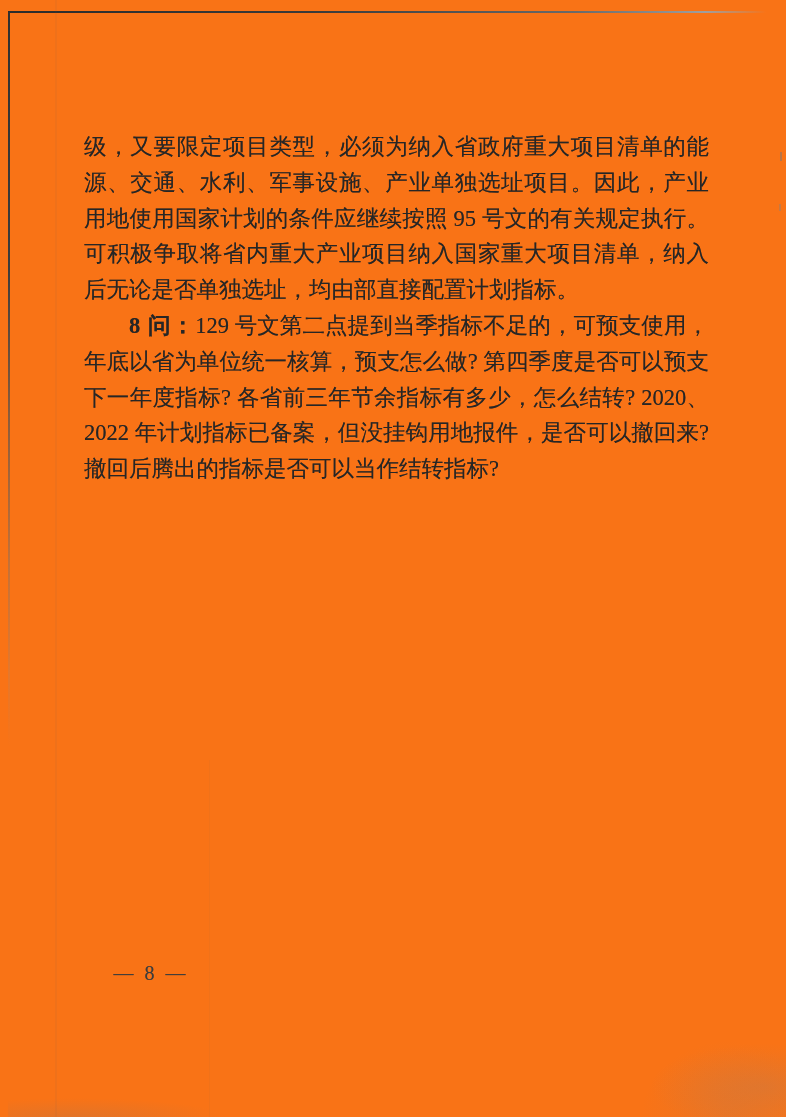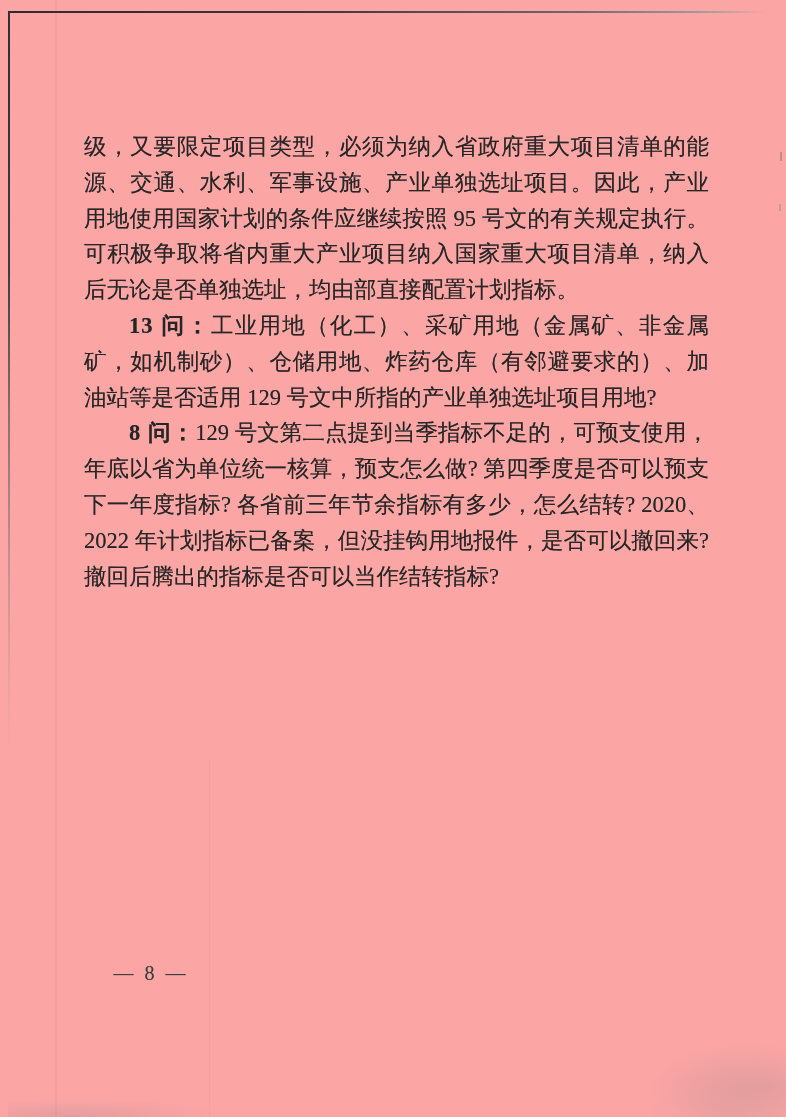--- a/index.html
+++ b/index.html
@@ -11,21 +11,21 @@
     width: 786px;
     height: 1117px;
     position: relative;
     overflow: hidden;
     font-family: "Liberation Serif", "DejaVu Serif", serif;
   }
   
   .scan-page {
     position: absolute;
     inset: 0;
-    background: #fca5a5;
+    background: #f97316;
   }
   
   .top-rule {
     position: absolute;
     left: 8px;
     top: 11px;
     width: 758px;
     height: 2px;
     background: linear-gradient(to right,
       #2c2c2c 0%, #3a3a3a 40%, #6a6a6a 75%, #9f9f9f 92%, rgba(160,160,160,0) 100%);
@@ -129,19 +129,18 @@
   <div class="left-rule"></div>
   <div class="streak-1"></div>
   <div class="streak-2"></div>
   <div class="edge-tick-1"></div>
   <div class="edge-tick-2"></div>
   <div class="smudge-bottom-left"></div>
   <div class="smudge-bottom-right"></div>
 
   <div class="content">
     <p class="no-indent"><span>级，又要限定项目类型，必须为纳入省政府重大项目清单的能源、交通、水利、军事设施、产业单独选址项目。因此，产业用地使用国家计划的条件应继续按照 95 号文的有关规定执行。可积极争取将省内重大产业项目纳入国家重大项目清单，纳入后无论是否单独选址，均由部直接配置计划指标。</span></p>
-    <p><span class="qa-label">13 问：</span><span>工业用地（化工）、采矿用地（金属矿、非金属矿，如机制砂）、仓储用地、炸药仓库（有邻避要求的）、加油站等是否适用 129 号文中所指的产业单独选址项目用地?</span></p>
     <p><span class="qa-label">8 问：</span><span>129 号文第二点提到当季指标不足的，可预支使用，年底以省为单位统一核算，预支怎么做? 第四季度是否可以预支下一年度指标? 各省前三年节余指标有多少，怎么结转? 2020、2022 年计划指标已备案，但没挂钩用地报件，是否可以撤回来? 撤回后腾出的指标是否可以当作结转指标?</span></p>
   </div>
 
   <div class="page-number">—  8  —</div>
 
 </div>
 
 </body></html>

